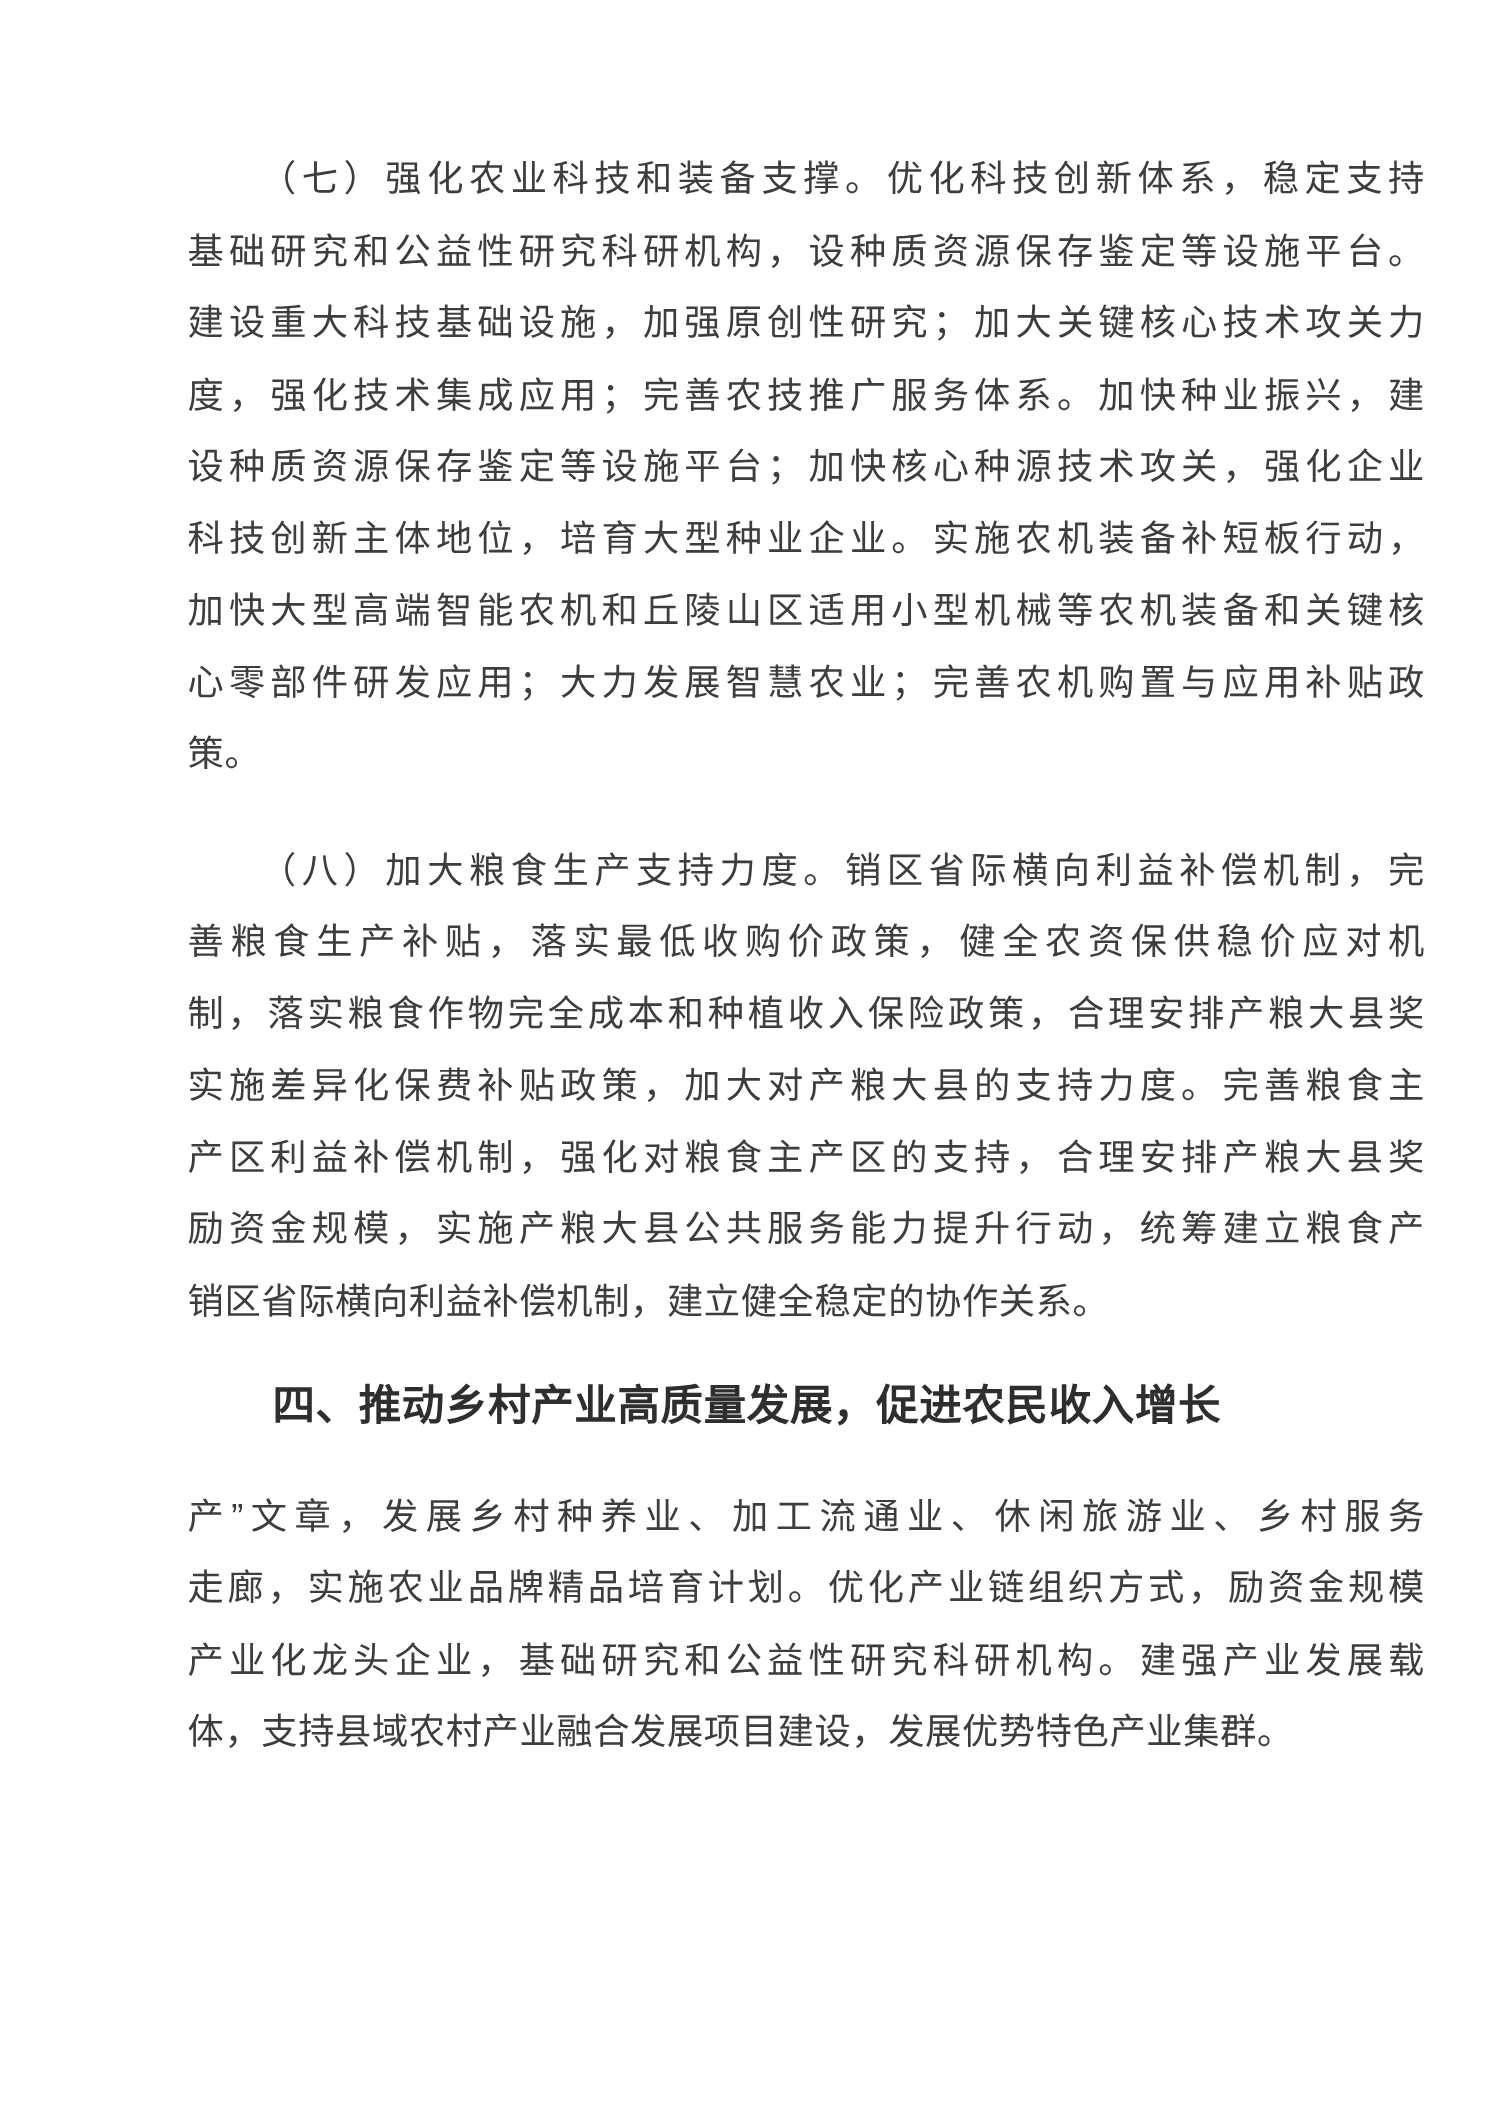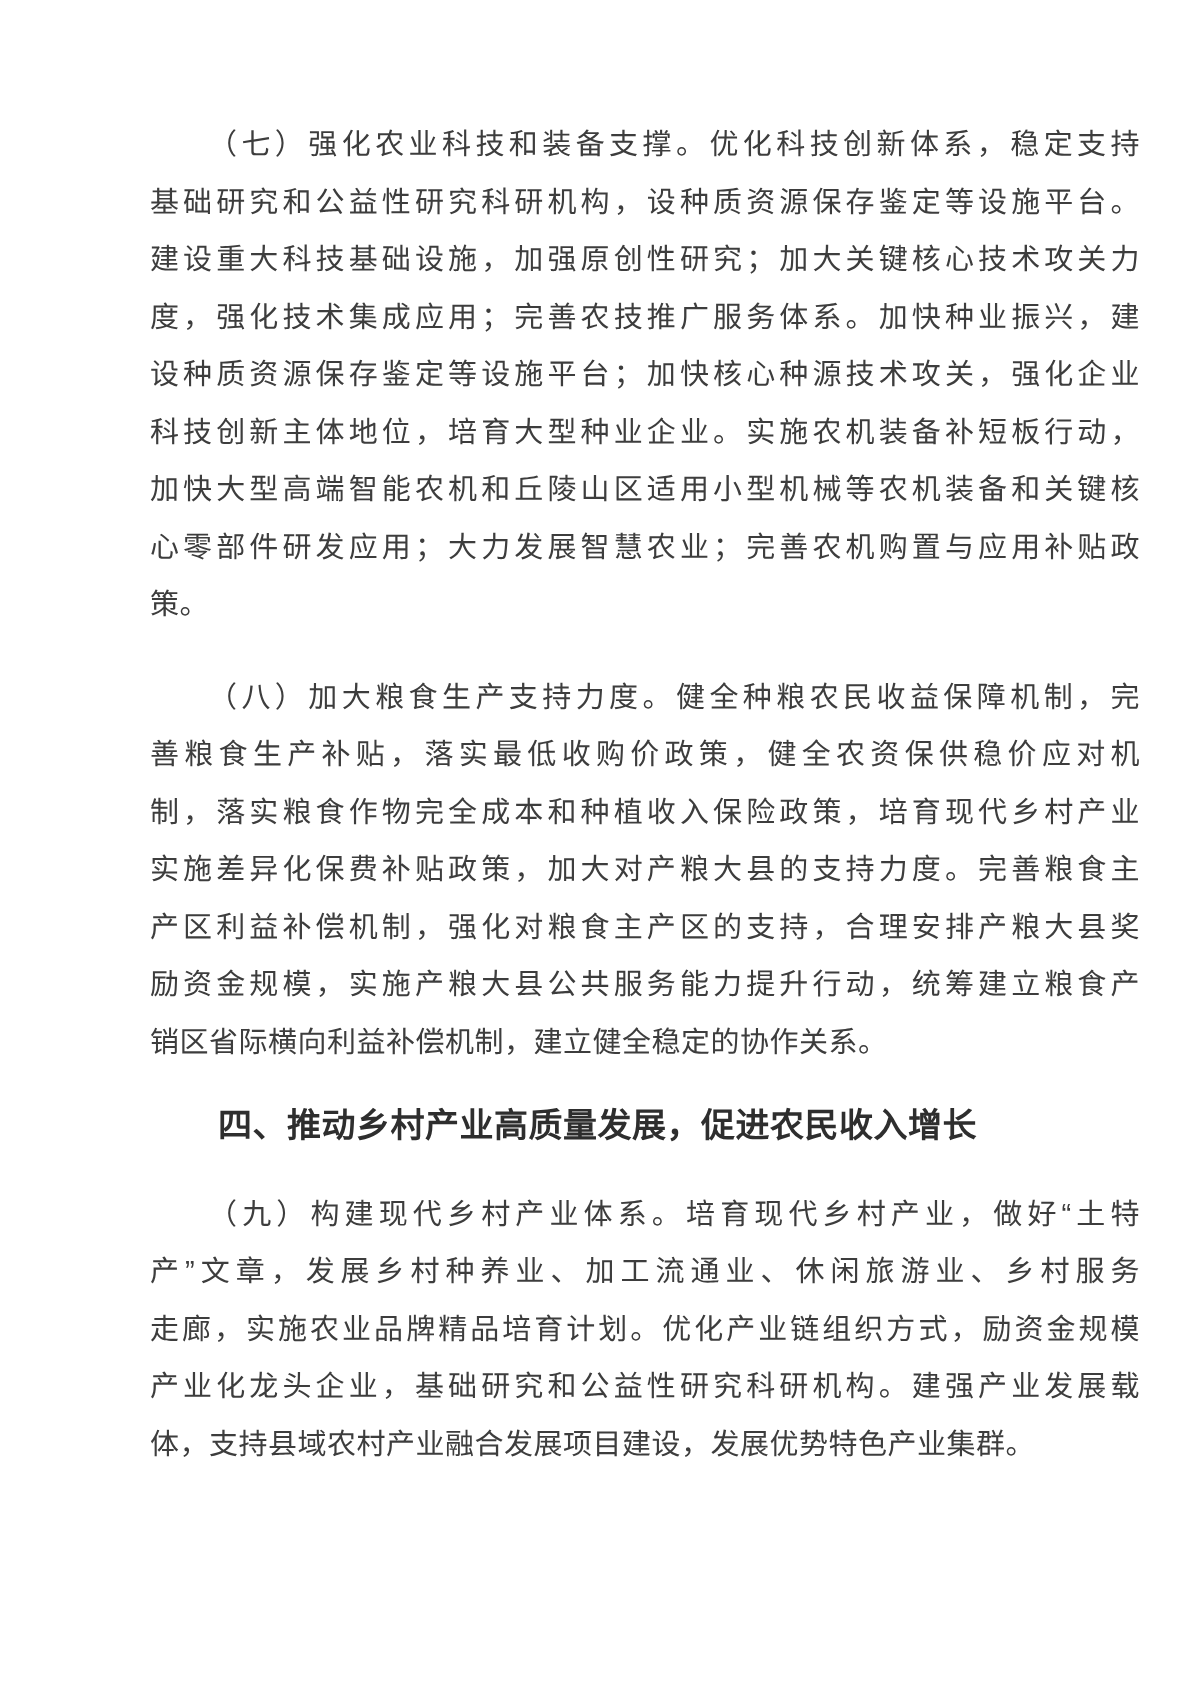--- a/index.html
+++ b/index.html
@@ -54,32 +54,31 @@
     <div class="line">建设重大科技基础设施，加强原创性研究；加大关键核心技术攻关力</div>
     <div class="line">度，强化技术集成应用；完善农技推广服务体系。加快种业振兴，建</div>
     <div class="line">设种质资源保存鉴定等设施平台；加快核心种源技术攻关，强化企业</div>
     <div class="line">科技创新主体地位，培育大型种业企业。实施农机装备补短板行动，</div>
     <div class="line">加快大型高端智能农机和丘陵山区适用小型机械等农机装备和关键核</div>
     <div class="line">心零部件研发应用；大力发展智慧农业；完善农机购置与应用补贴政</div>
     <div class="line plast">策。</div>
   </div>
 
   <div class="para para-8">
-    <div class="line pfirst">（八）加大粮食生产支持力度。健全种粮农民收益保障机制，完</div>
+    <div class="line pfirst">（八）加大粮食生产支持力度。销区省际横向利益补偿机制，完</div>
     <div class="line">善粮食生产补贴，落实最低收购价政策，健全农资保供稳价应对机</div>
-    <div class="line">制，落实粮食作物完全成本和种植收入保险政策，培育现代乡村产业</div>
+    <div class="line">制，落实粮食作物完全成本和种植收入保险政策，合理安排产粮大县奖</div>
     <div class="line">实施差异化保费补贴政策，加大对产粮大县的支持力度。完善粮食主</div>
     <div class="line">产区利益补偿机制，强化对粮食主产区的支持，合理安排产粮大县奖</div>
     <div class="line">励资金规模，实施产粮大县公共服务能力提升行动，统筹建立粮食产</div>
     <div class="line plast">销区省际横向利益补偿机制，建立健全稳定的协作关系。</div>
   </div>
 
   <h2 class="section-heading">四、推动乡村产业高质量发展，促进农民收入增长</h2>
 
   <div class="para para-9">
-    <div class="line pfirst">（九）构建现代乡村产业体系。培育现代乡村产业，做好“土特</div>
     <div class="line">产”文章，发展乡村种养业、加工流通业、休闲旅游业、乡村服务</div>
     <div class="line">走廊，实施农业品牌精品培育计划。优化产业链组织方式，励资金规模</div>
     <div class="line">产业化龙头企业，基础研究和公益性研究科研机构。建强产业发展载</div>
     <div class="line plast">体，支持县域农村产业融合发展项目建设，发展优势特色产业集群。</div>
   </div>
 
 </div>
 
 </body></html>

